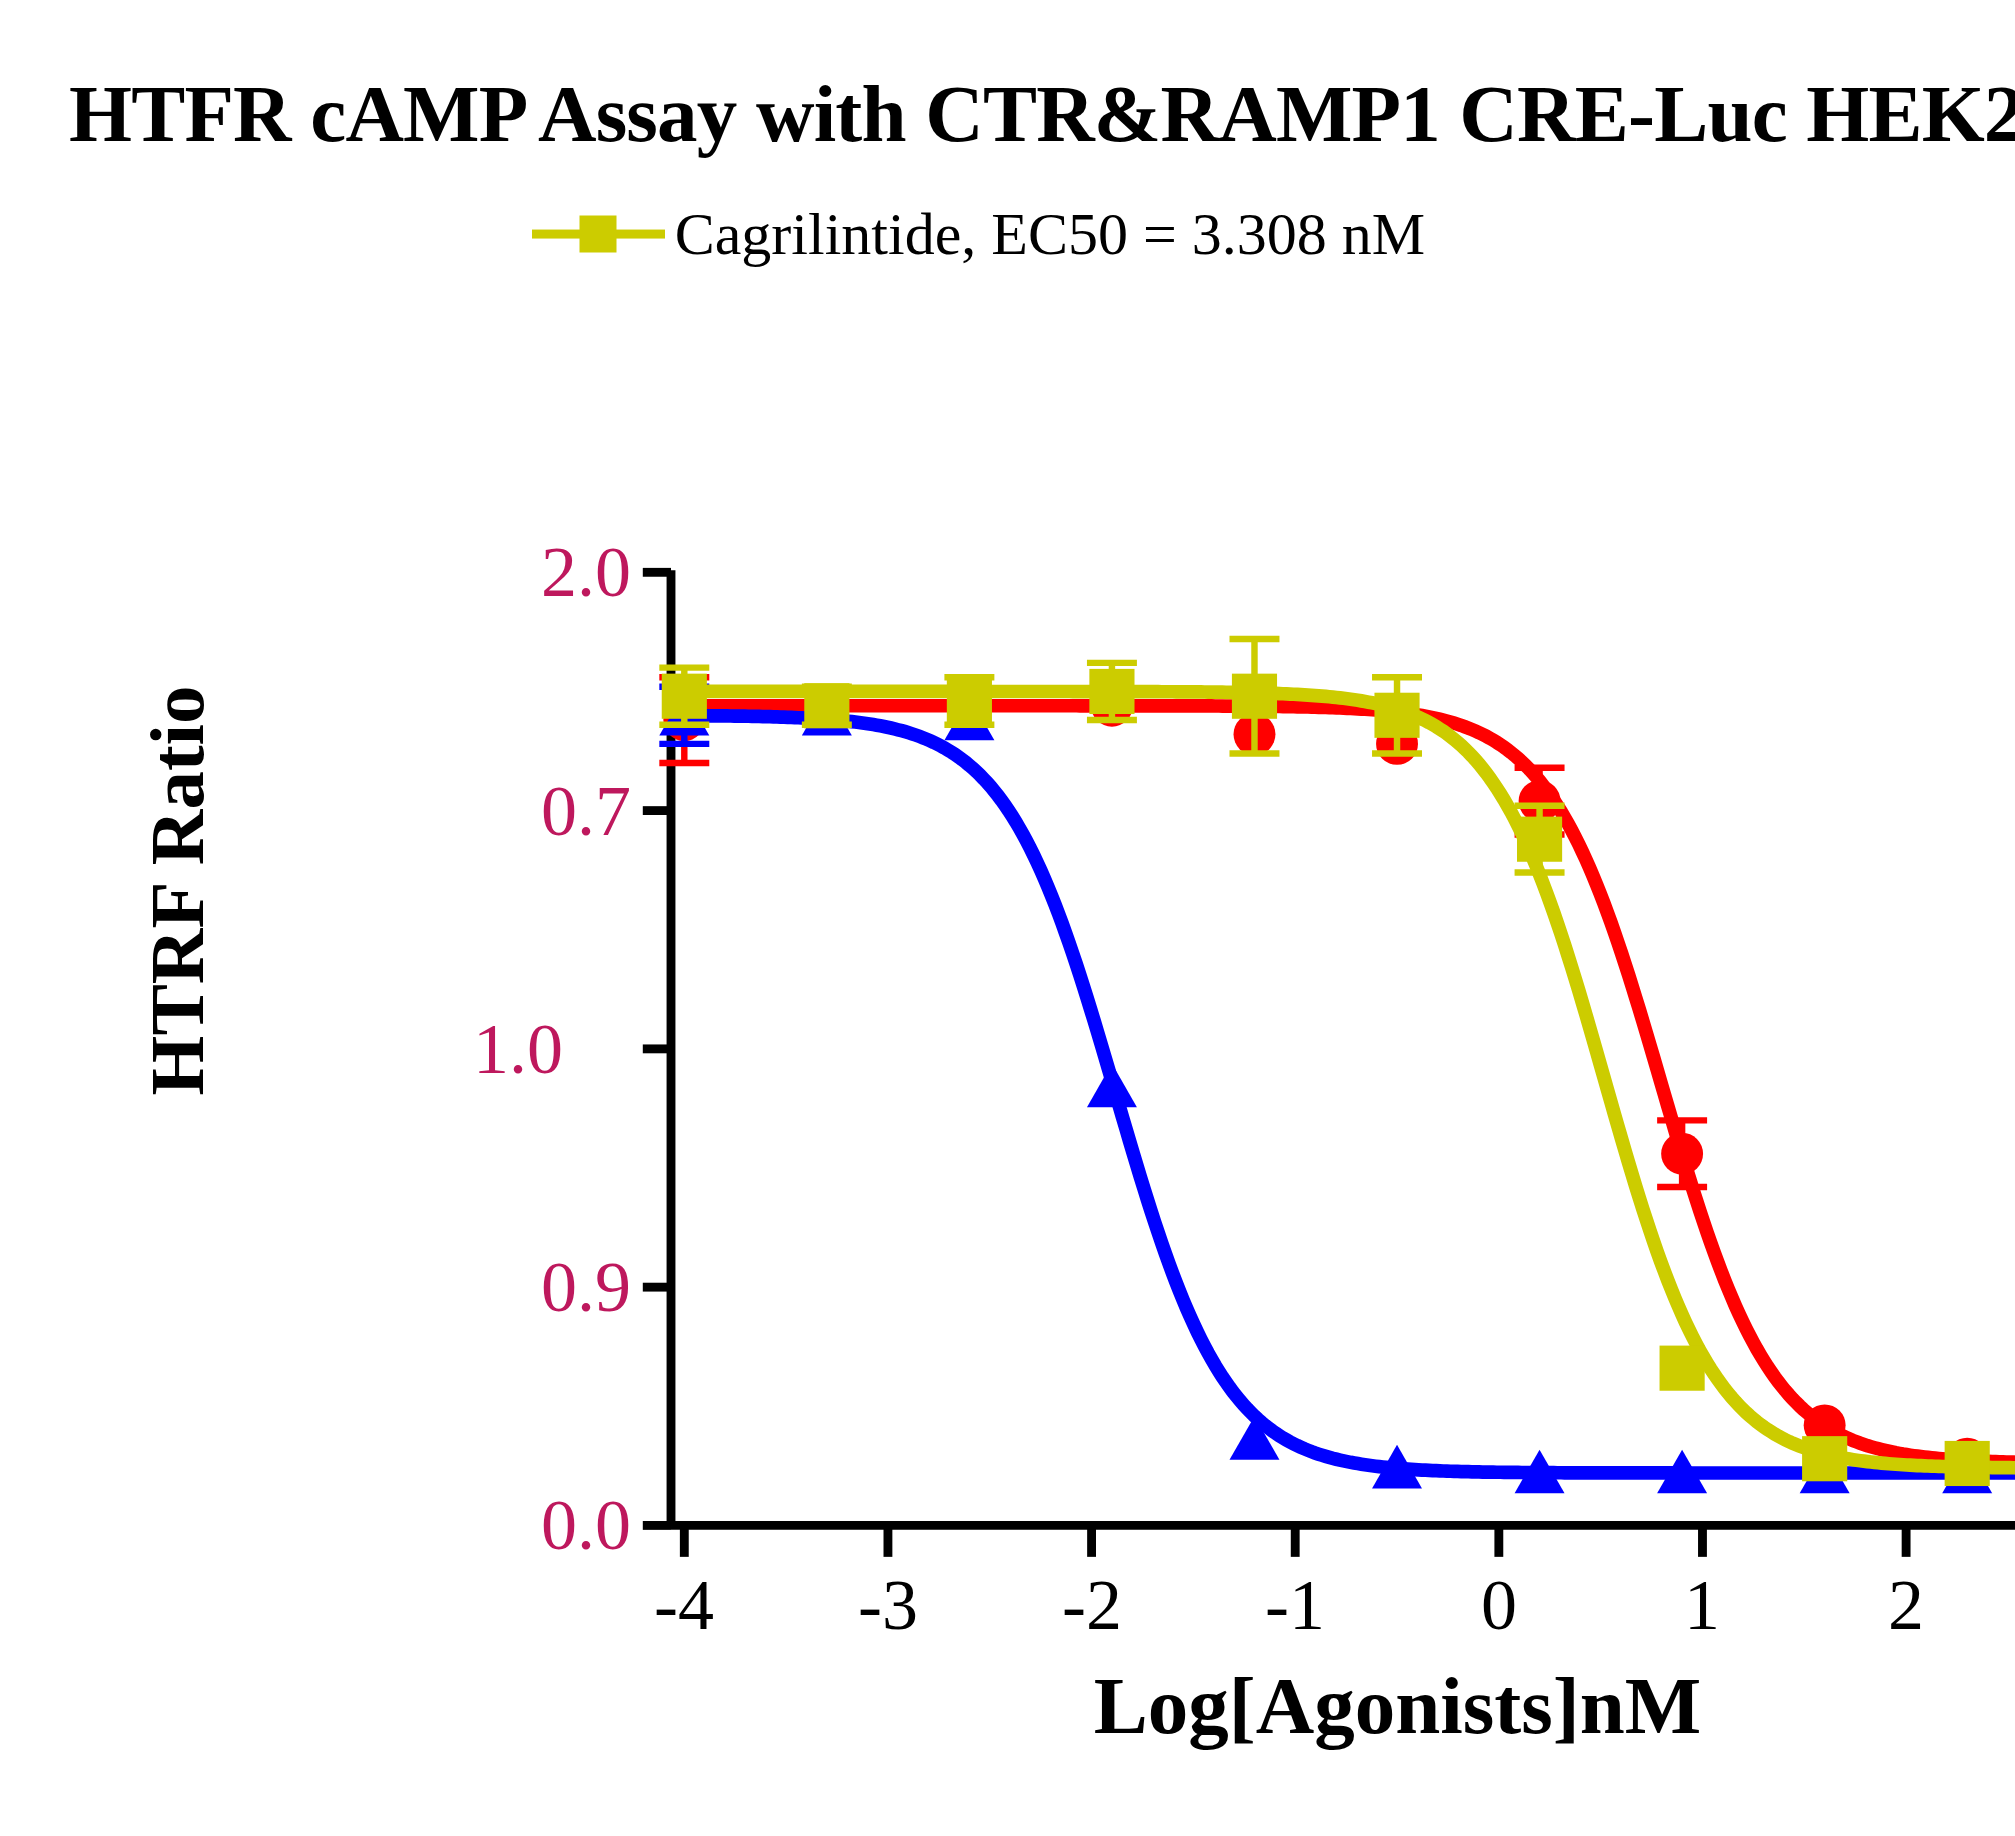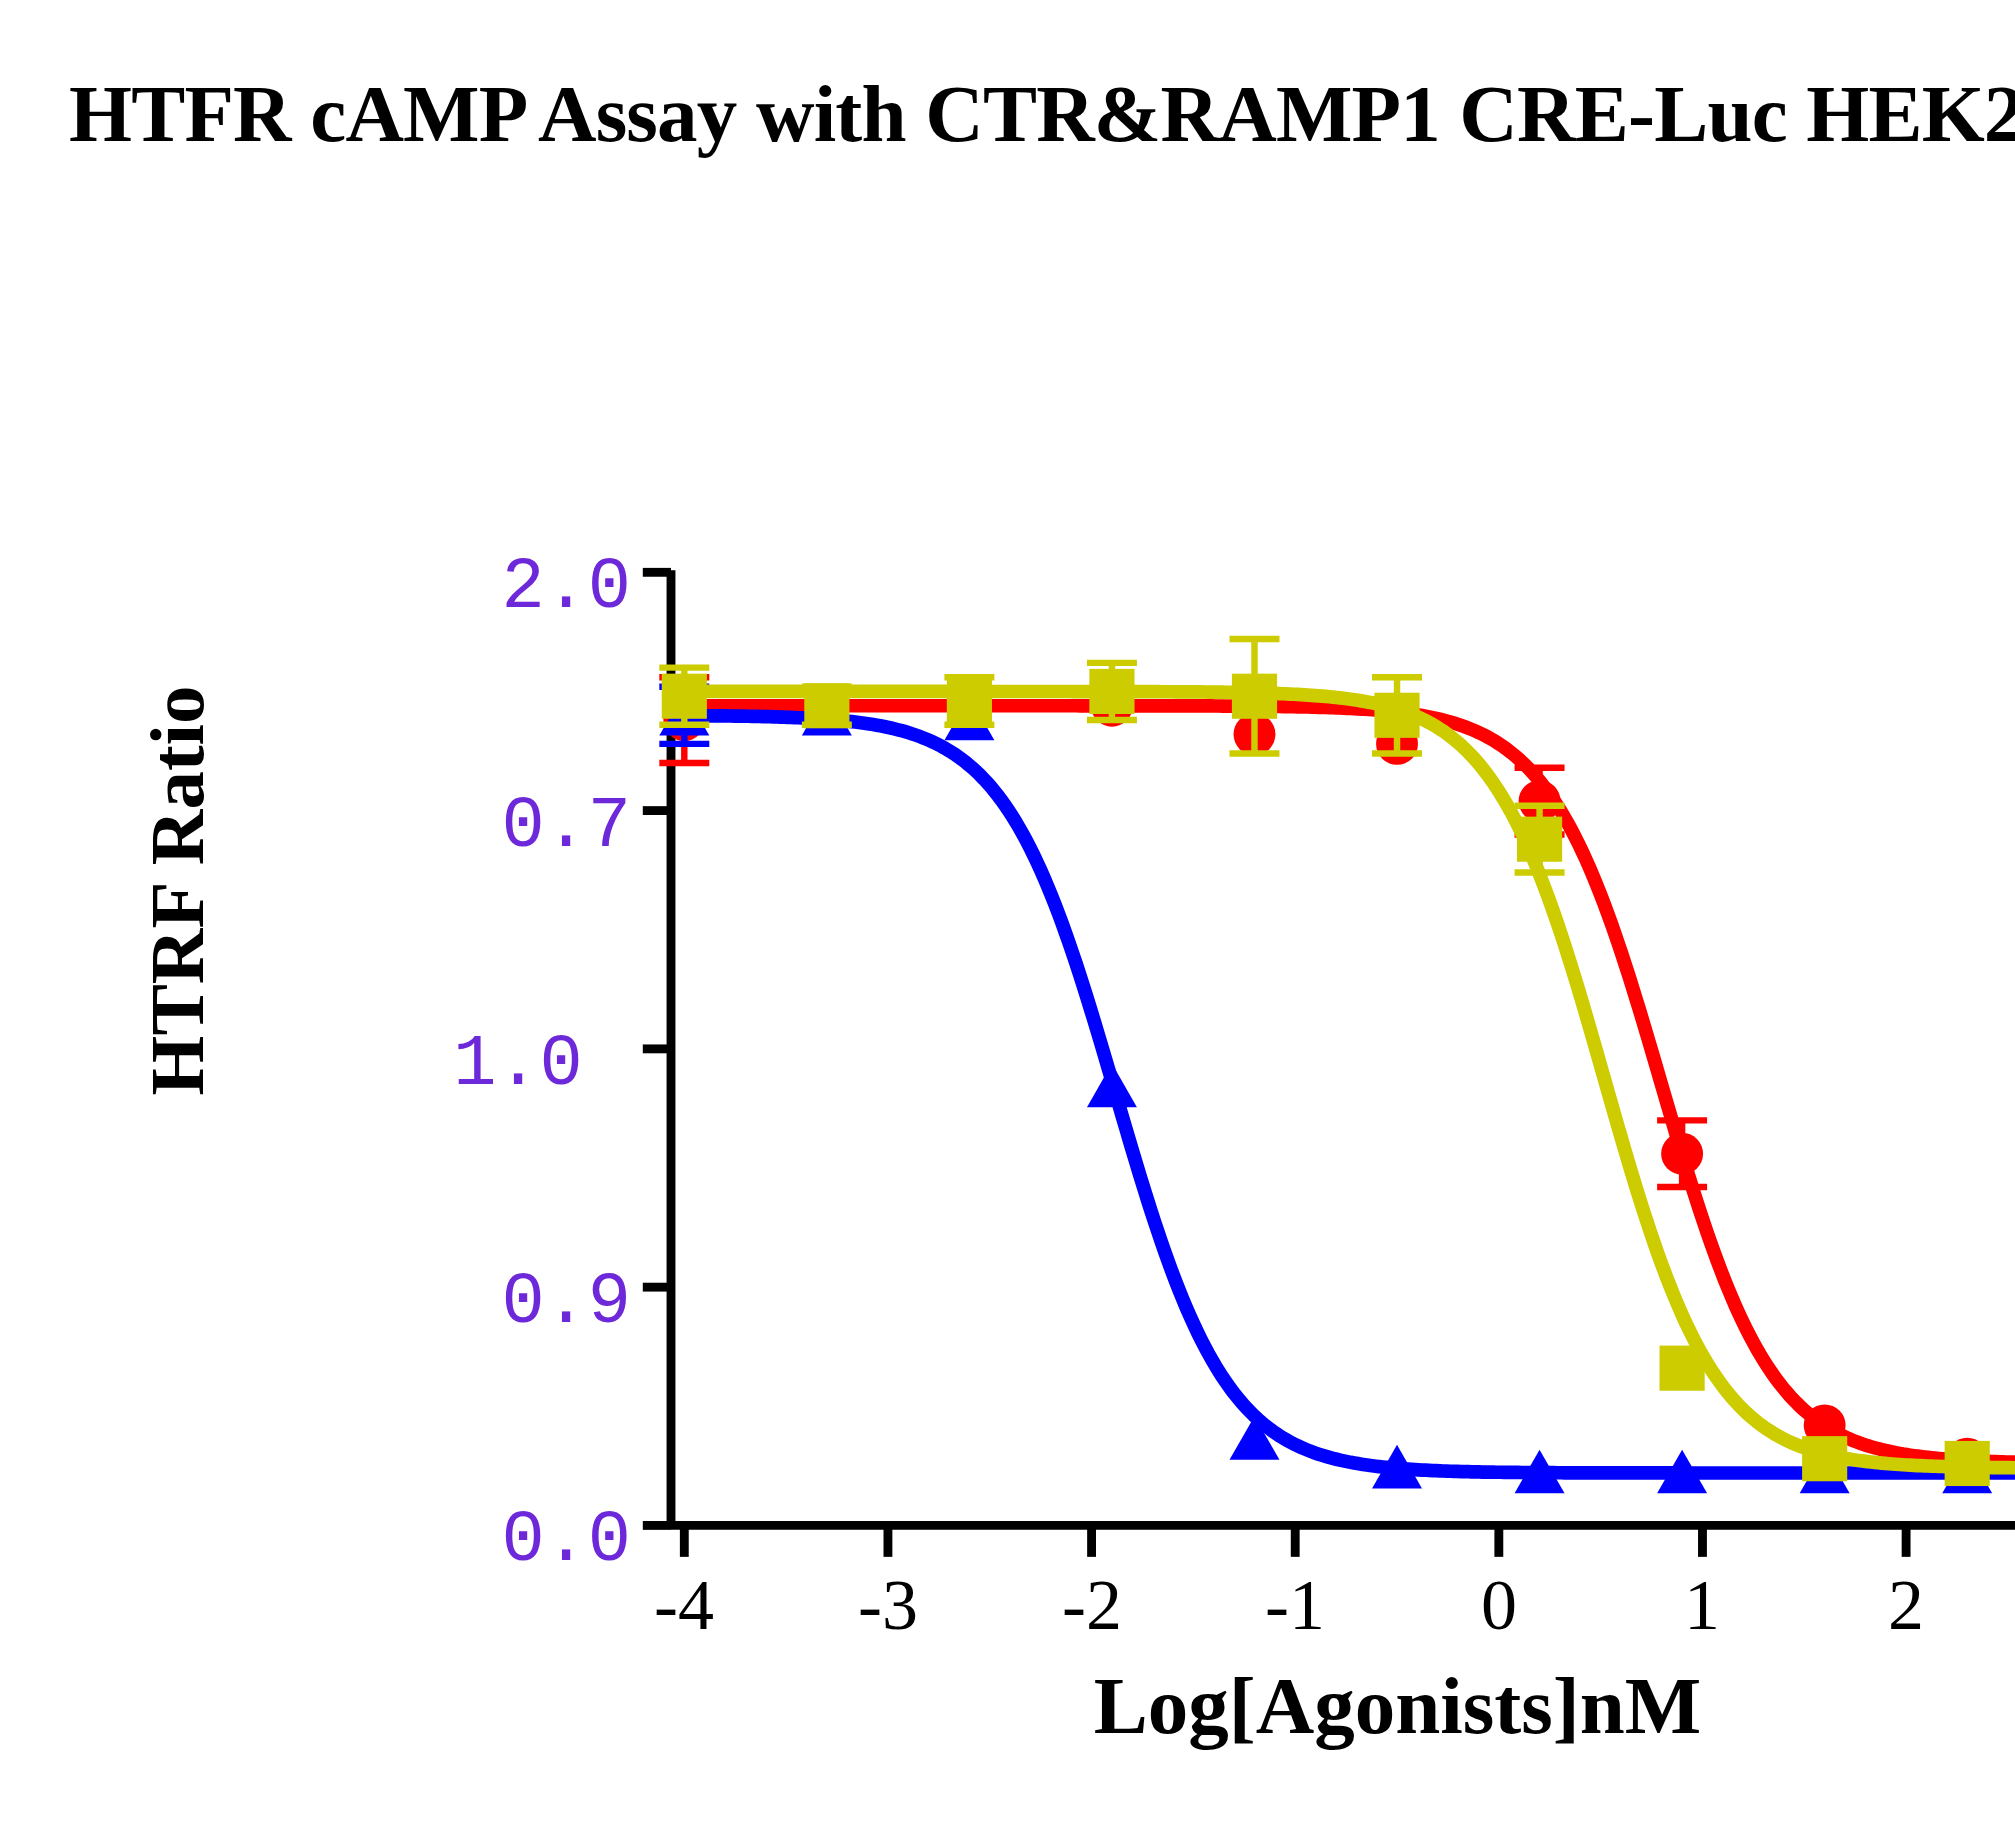--- a/index.html
+++ b/index.html
@@ -37,38 +37,44 @@
     transform:rotate(-90deg);transform-origin:center center;
     text-align:center;font-size:77px;font-weight:bold;color:#000;
     font-family:"Liberation Serif", serif;
   }
   .xlabel{
     position:absolute;left:684px;top:1660px;width:1427px;
     text-align:center;font-size:81px;font-weight:bold;color:#000;
     font-family:"Liberation Serif", serif;
   }
   .ytick-label{
-    position:absolute;right:0;font-size:72px;color:#6d28d9;text-align:right;
+    position:absolute;right:0;font-size:72px;color:#be185d;text-align:right;
     width:226px;transform:translateY(-50%);
-    font-family:Liberation Mono, monospace;
-    margin-top:16px;
+    font-family:Liberation Serif, serif;
   }
   .xtick-label{
     position:absolute;font-size:72px;color:#000;text-align:center;
     width:121px;transform:translateX(-50%);
     font-family:"Liberation Serif", serif;
   }
   svg{position:absolute;left:0;top:0;}
 </style>
 </head>
 <body>
 
 <div class="title">HTFR cAMP Assay with CTR&amp;RAMP1 CRE-Luc HEK293（C29）</div>
 
 <div class="legend">
+  <div class="legend-row">
+    <div class="legend-marker-wrap">
+      <div class="legend-line" style="background:#CCCC00"></div>
+      <div class="legend-sym sym-square" style="background:#CCCC00"></div>
+    </div>
+    <div class="legend-label">Cagrilintide,  EC50 = 3.308 nM</div>
+  </div>
 </div>
 
 <div class="plot-wrap">
   <div class="ylabel">HTRF Ratio</div>
   <div class="xlabel">Log[Agonists]nM</div>
   <div id="ytick-holder">
       <div class="ytick-label" style="top: 1525px; left: 405px;">0.0</div>
       <div class="ytick-label" style="top: 1287px; left: 405px;">0.9</div>
       <div class="ytick-label" style="top: 1049px; left: 405px; text-align: center;">1.0</div>
       <div class="ytick-label" style="top: 811px; left: 405px;">0.7</div>

